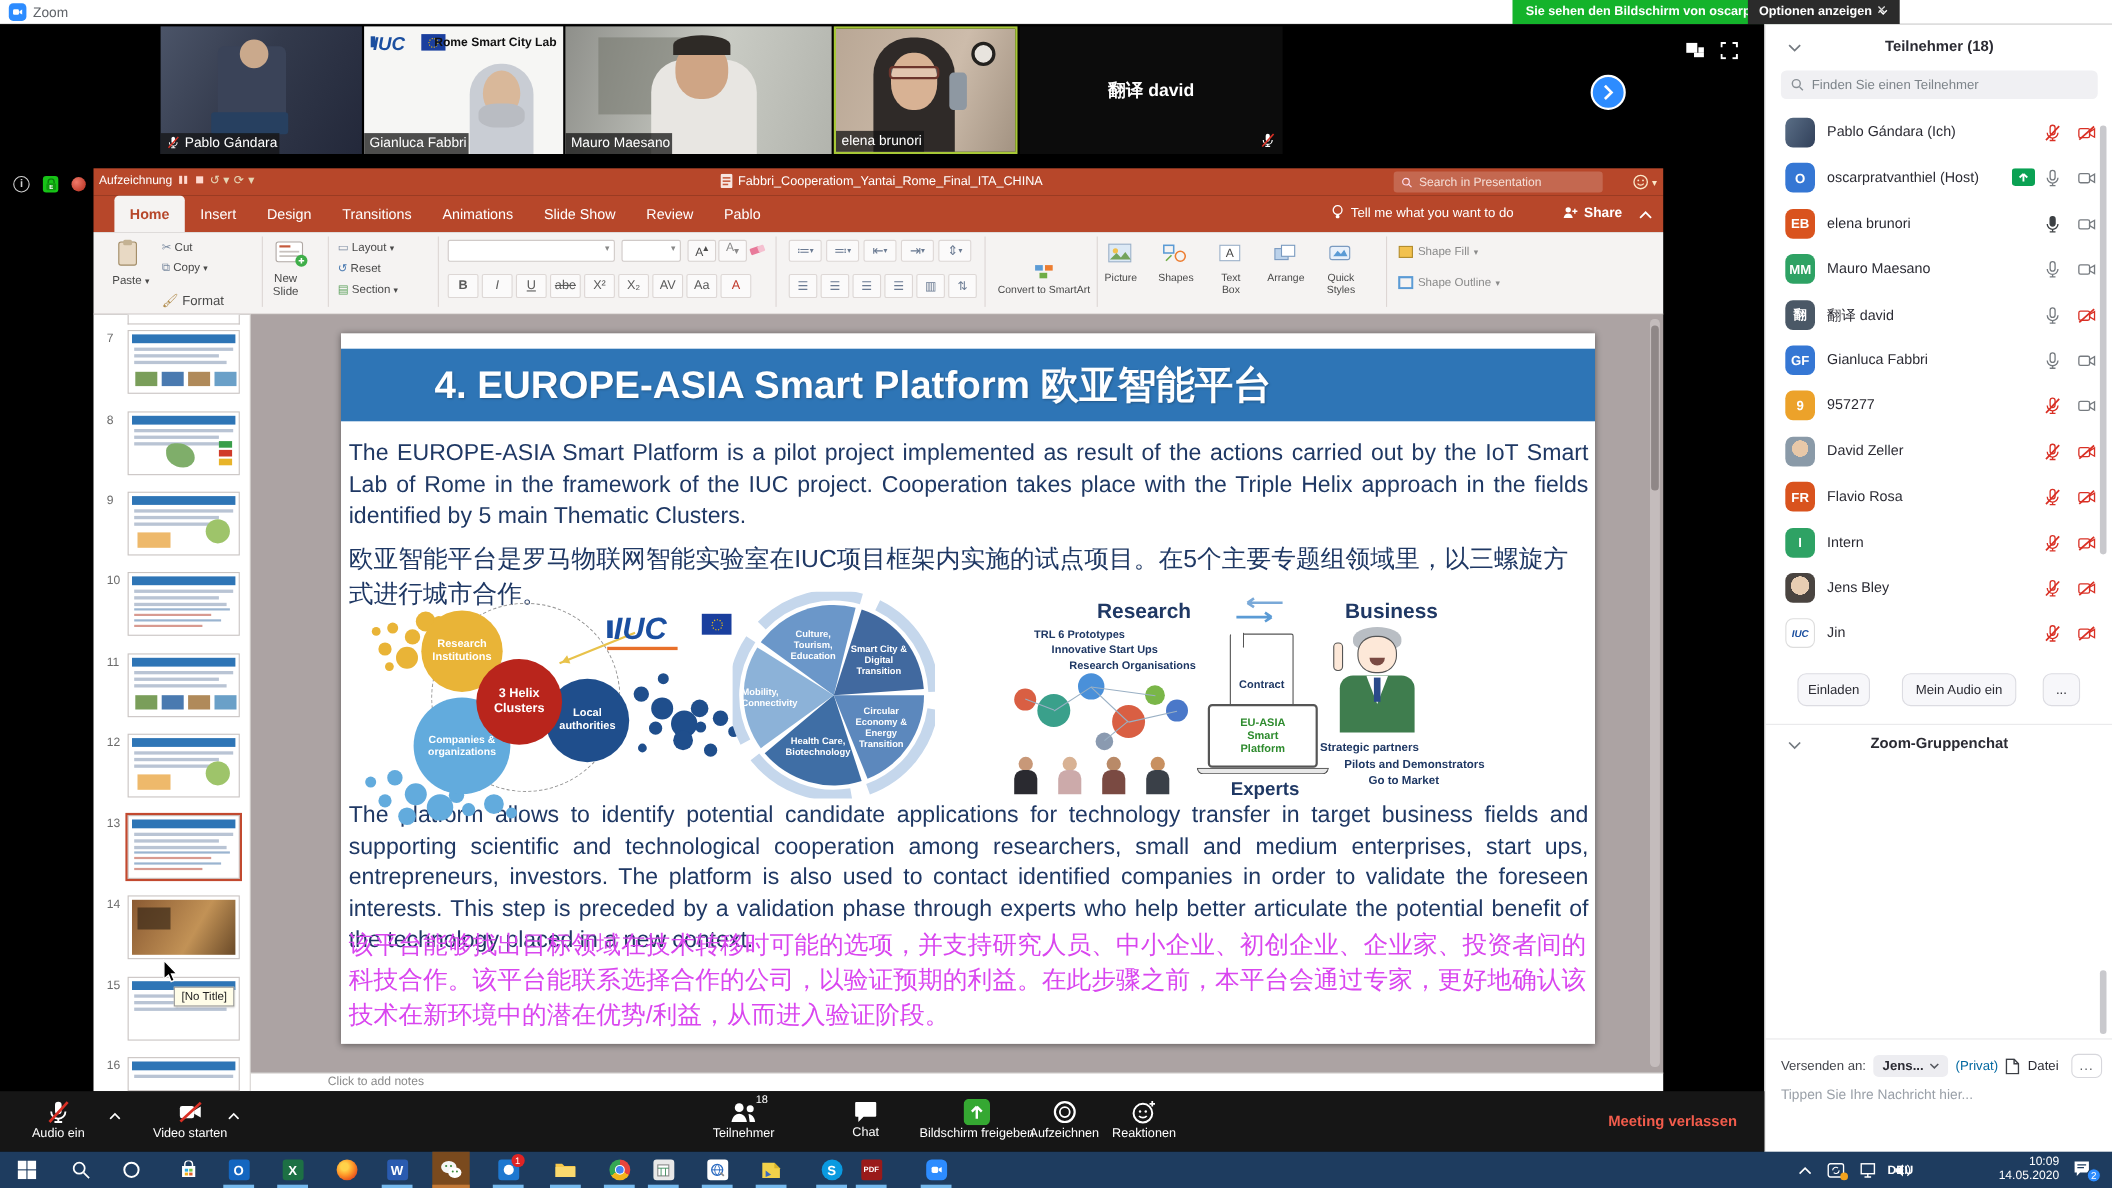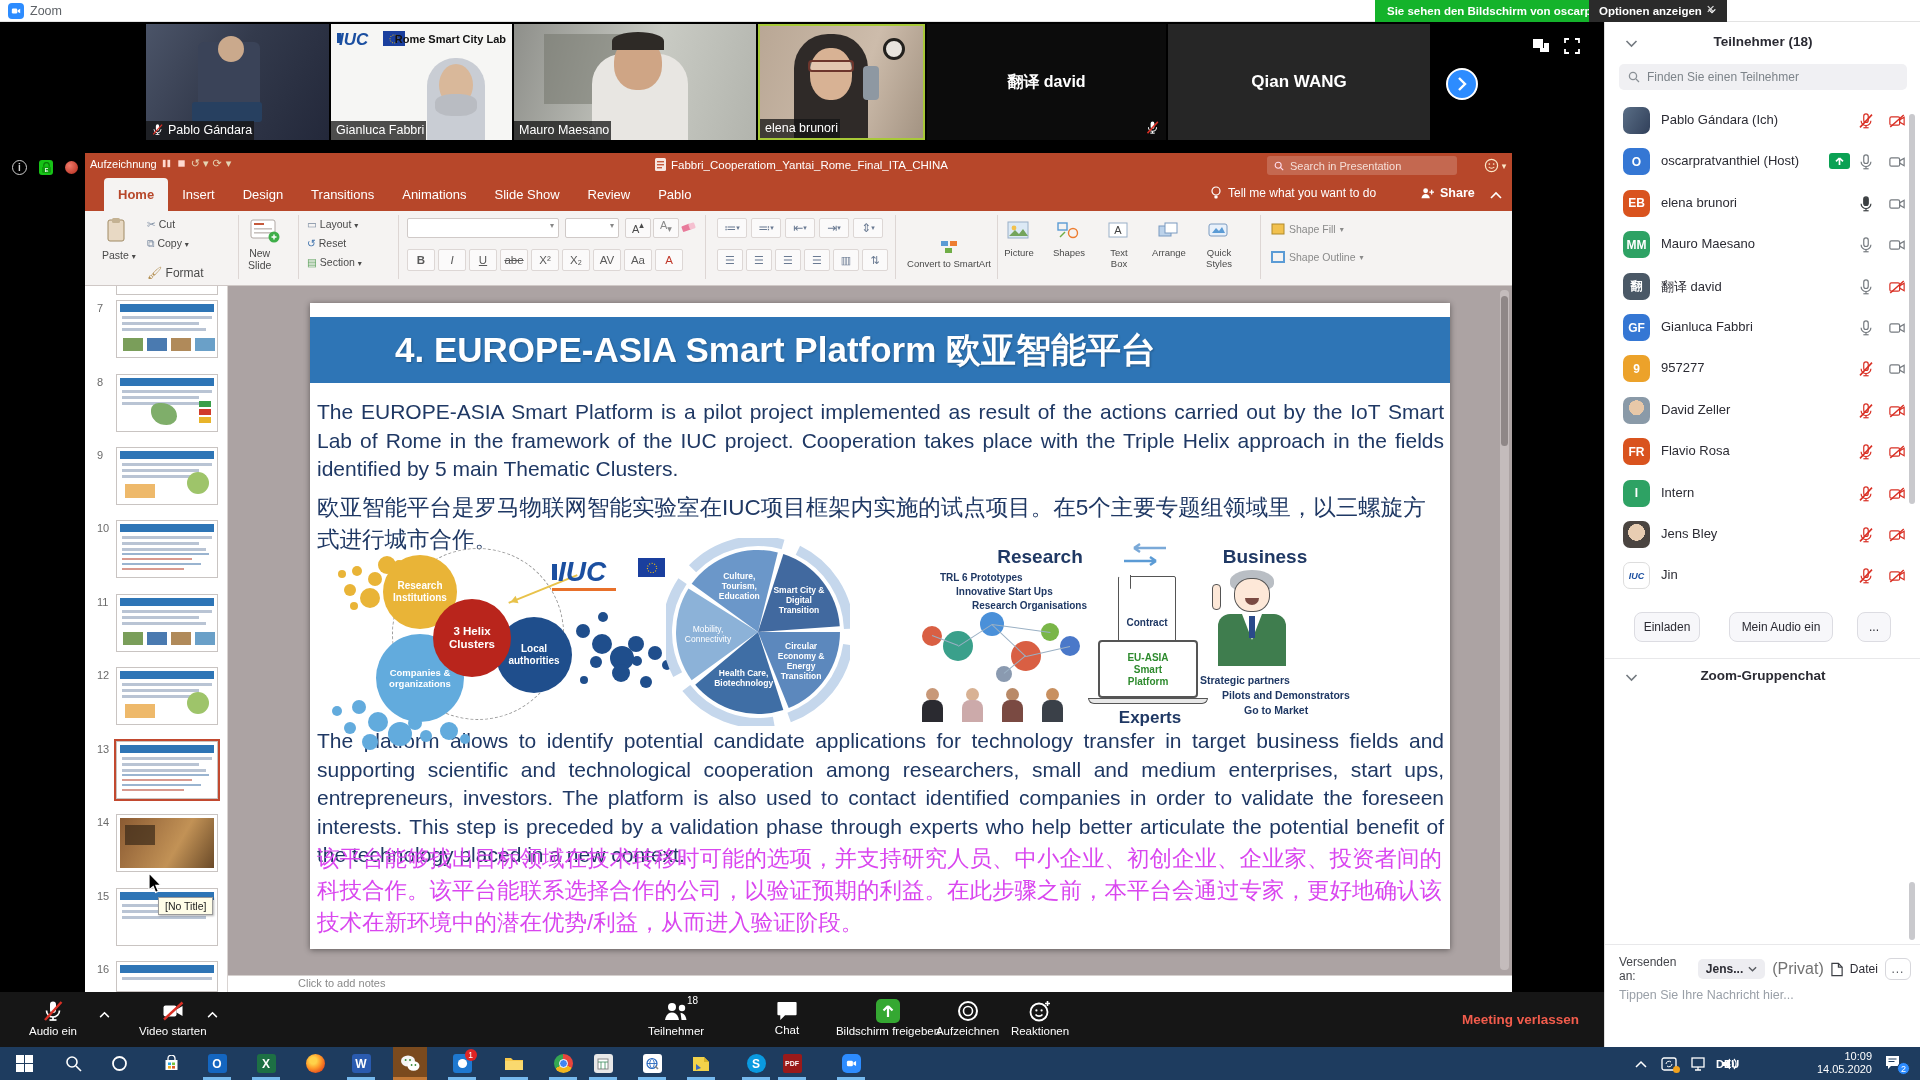--- a/index.html
+++ b/index.html
@@ -133,23 +133,20 @@
         <div style="position: absolute; right: 6px; bottom: 5px;">
           <svg width="15" height="15" viewBox="0 0 24 24">
   <rect x="9" y="2.5" width="6" height="11.5" rx="3" fill="#fff"></rect>
   <path d="M5.5 11.5a6.5 6.5 0 0 0 13 0" fill="none" stroke="#fff" stroke-width="1.7"></path>
   <line x1="12" y1="18" x2="12" y2="21" stroke="#fff" stroke-width="1.7"></line>
   <line x1="8.5" y1="21" x2="15.5" y2="21" stroke="#fff" stroke-width="1.7"></line>
   <line x1="4" y1="21" x2="20.5" y2="3" stroke="#d93025" stroke-width="2.4"></line>
           </svg>
         </div>
       </div>
-      <div class="vtile" style="left: 1168px; width: 262px; background: rgb(38, 38, 38);">
-        <div class="ctr" style="position: absolute; inset: 0px; color: rgb(255, 255, 255); font-size: 17px; font-weight: bold;">Qian WANG</div>
-      </div>
       <div class="ctr" style="position: absolute; left: 1446px; top: 46px; width: 32px; height: 32px; border-radius: 50%; background: rgb(45, 140, 255); border: 2.5px solid rgb(255, 255, 255); cursor: pointer;">
         <svg width="12" height="14" viewBox="0 0 12 14">
           <path d="M3 1l6 6-6 6" stroke="#fff" stroke-width="2.4" fill="none"></path>
         </svg>
       </div>
       <div style="position: absolute; left: 1532px; top: 16px; cursor: pointer;">
         <svg width="18" height="15" viewBox="0 0 18 15">
           <rect x="1" y="1" width="10" height="9" fill="#fff"></rect>
           <rect x="12" y="5" width="5" height="5" fill="#fff"></rect>
           <rect x="8" y="10" width="9" height="4" fill="#fff"></rect>
@@ -747,21 +744,21 @@
     <div class="abs" style="left:304px;top:860px;width:6px;height:58px;background:#c9c9cd;border-radius:3px"></div>
     <div class="abs" style="left:0;top:922px;width:316px;height:1px;background:#e8e8ea"></div>
     <div class="abs flex" style="left:14px;top:934px;width:292px;height:26px;gap:7px">
       <span style="font-size:12px;color:#44464c">Versenden an:</span>
       <span class="flex" style="background:#ededf1;border-radius:5px;padding:3px 8px;font-size:12px;font-weight:bold;color:#2b2b33;gap:5px">
         <span>Jens...</span>
         <svg width="9" height="6" viewBox="0 0 10 6">
             <path d="M1 1l4 4 4-4" stroke="#55585e" stroke-width="1.5" fill="none"></path>
           </svg>
       </span>
-      <span style="font-size:16px;color:#737373">(Privat)</span>
+      <span style="font-size:12px;color:#0369a1">(Privat)</span>
       <svg width="13" height="15" viewBox="0 0 13 15">
           <path d="M1 1h7l4 4v9H1z" stroke="#3c3f45" stroke-width="1.3" fill="none"></path>
           <path d="M8 1v4h4" stroke="#3c3f45" stroke-width="1.3" fill="none"></path>
         </svg>
       <span style="font-size:12px;color:#2b2b33">Datei</span>
       <span class="ctr" style="margin-left:auto;width:28px;height:22px;border:1px solid #d7d7dc;border-radius:6px;color:#55585e;font-size:12px;letter-spacing:1px">...</span>
     </div>
     <div class="abs" style="left:14px;top:966px;font-size:12.5px;color:#9aa0a8">Tippen Sie Ihre Nachricht hier...</div>
   </div>
 
@@ -1062,21 +1059,21 @@
         <path d="M182.11439425548292,106.66475218736596 A91,91 0 0 1 123.12383304263587,179.51202849151764" stroke="#c5d7ec" stroke-width="10" fill="none"></path>
         <path d="M92,94 L117.3393935387457,171.9866343362026 A82,82 0 0 1 29.18435566424381,146.70858399429625 Z" fill="#3f6ea5"></path>
         <path d="M107.80198416769066,183.61750552411092 A91,91 0 0 1 20.2910214217883,150.02519425463493" stroke="#c5d7ec" stroke-width="10" fill="none"></path>
         <path d="M92,94 L25.660606461254318,142.1983906879828 A82,82 0 0 1 22.46005611517306,50.546620332877204 Z" fill="#8cb2d8"></path>
         <path d="M11.651769049837668,136.72191221351608 A91,91 0 0 1 16.557580897491192,43.11344578416205" stroke="#c5d7ec" stroke-width="10" fill="none"></path>
       </svg>
       <div style="position: absolute; left: 39.2697px; top: 32.6408px; width: 68px; text-align: center; color: rgb(255, 255, 255); font-size: 8.5px; line-height: 10px; font-weight: bold;">Culture,<br>Tourism,<br>Education</div>
       <div style="position: absolute; left: 98.9766px; top: 46.9856px; width: 68px; text-align: center; color: rgb(255, 255, 255); font-size: 8.5px; line-height: 10px; font-weight: bold;">Smart City &amp;<br>Digital<br>Transition</div>
       <div style="position: absolute; left: 101.11px; top: 103.078px; width: 68px; text-align: center; color: rgb(255, 255, 255); font-size: 8.5px; line-height: 10px; font-weight: bold;">Circular<br>Economy &amp;<br>Energy<br>Transition</div>
       <div style="position: absolute; left: 43.6669px; top: 130px; width: 68px; text-align: center; color: rgb(255, 255, 255); font-size: 8.5px; line-height: 10px; font-weight: bold;">Health Care,<br>Biotechnology</div>
-      <div style="position: absolute; left: 8.03046px; top: 85.745px; width: 68px; text-align: center; color: rgb(255, 255, 255); font-size: 8.5px; line-height: 10px; font-weight: normal;">Mobility,<br>Connectivity</div>
+      <div style="position: absolute; left: 8.03046px; top: 85.745px; width: 68px; color: rgb(255, 255, 255); font-size: 8.5px; line-height: 10px; font-weight: bold;">Mobility,<br>Connectivity</div>
     </div>
     <div style="position: absolute; left: 900px; top: 540px; width: 545px; height: 195px; z-index: 6;">
       <div style="position: absolute; left: 70px; top: 6px; width: 140px; text-align: center; color: rgb(31, 56, 100); font-weight: bold; font-size: 19px;">Research</div>
       <div style="position: absolute; left: 40px; top: 32px; color: rgb(31, 56, 100); font-size: 10px; font-weight: bold;">TRL 6 Prototypes</div>
       <div style="position: absolute; left: 56px; top: 46px; color: rgb(31, 56, 100); font-size: 10px; font-weight: bold;">Innovative Start Ups</div>
       <div style="position: absolute; left: 72px; top: 60px; color: rgb(31, 56, 100); font-size: 10px; font-weight: bold;">Research Organisations</div>
       <div style="position: absolute; left: 43px; top: 91px; width: 30px; height: 30px; border-radius: 50%; background: rgb(58, 160, 139);"></div>
       <div style="position: absolute; left: 80px; top: 72px; width: 24px; height: 24px; border-radius: 50%; background: rgb(74, 144, 217);"></div>
       <div style="position: absolute; left: 22px; top: 86px; width: 20px; height: 20px; border-radius: 50%; background: rgb(217, 95, 67);"></div>
       <div style="position: absolute; left: 111px; top: 101px; width: 30px; height: 30px; border-radius: 50%; background: rgb(217, 95, 67);"></div>

